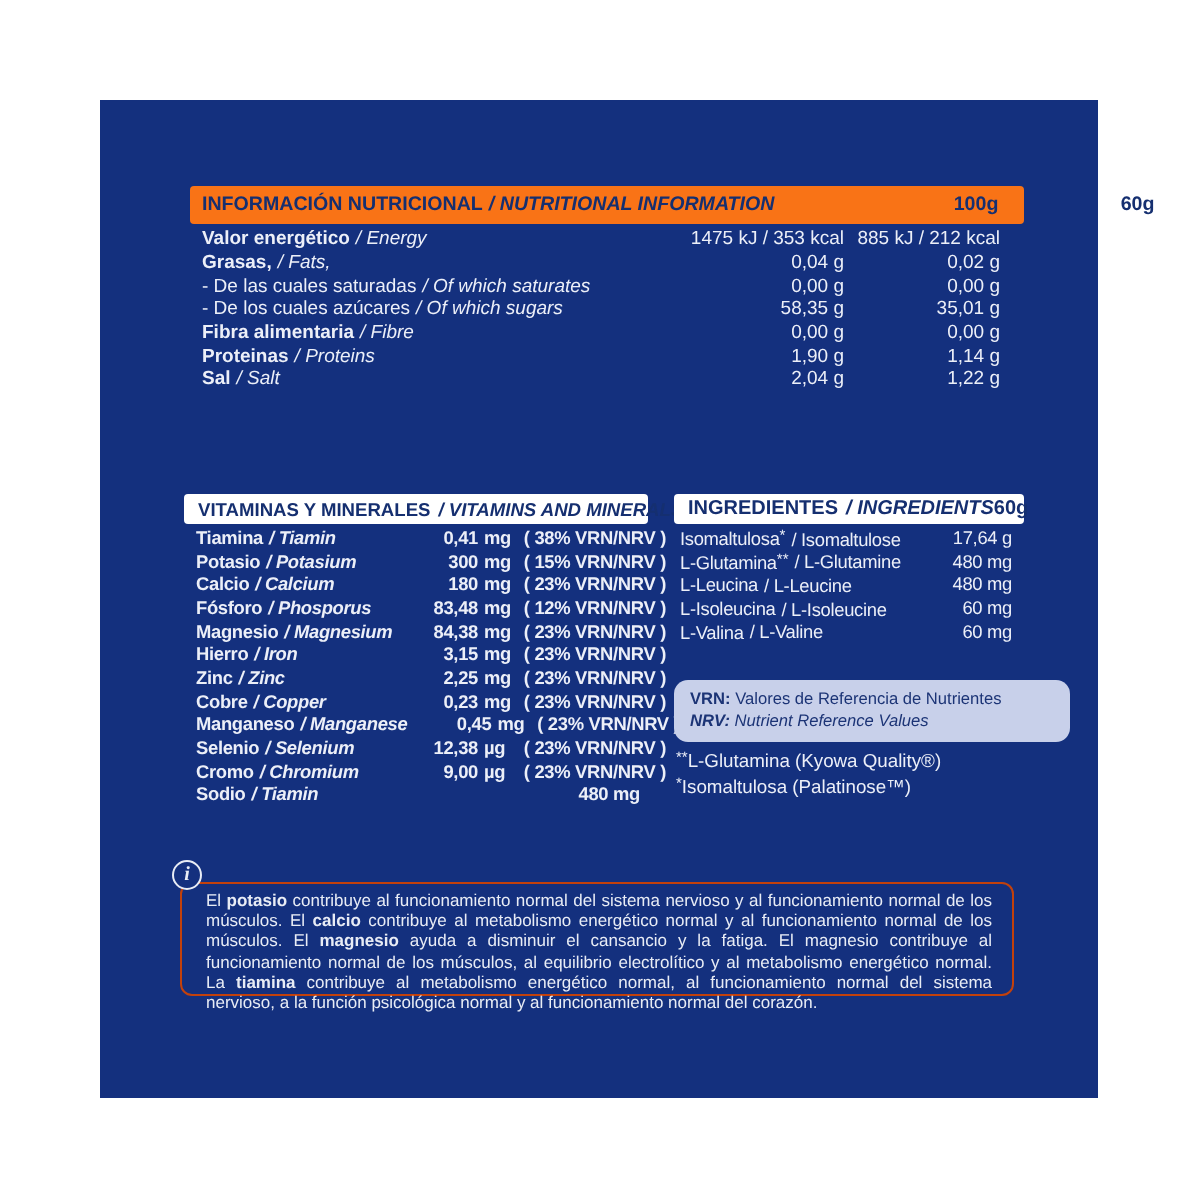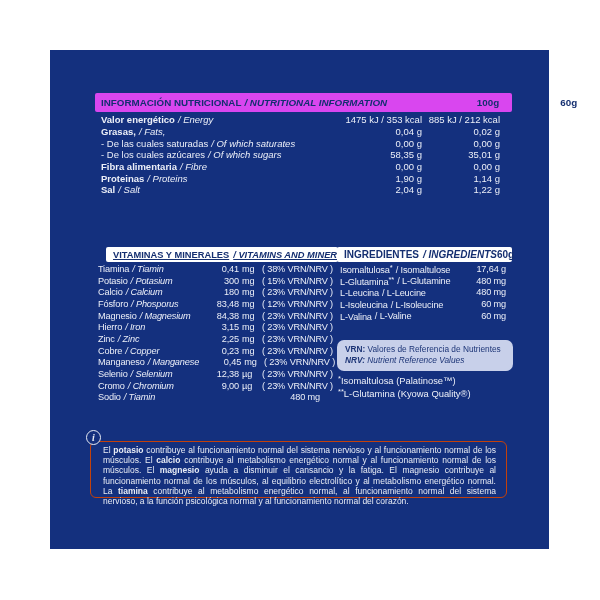--- a/index.html
+++ b/index.html
@@ -8,59 +8,59 @@
   .card { position:absolute; left:50px; top:50px; width:499px; height:499px; background:#14307E; }
 
   .bar { background:#ffffff; color:#152F70; border-radius:2px; display:flex; align-items:center;
          font-weight:bold; white-space:nowrap; }
   .bar .en { font-style:italic; margin-left:4px; }
   .bar .spacer { flex:1; }
 
   
   .nutri-bar { position:absolute; left:45px; top:43px; width:417px; height:19px;
                display:grid; grid-template-columns:1fr 112px 78px; align-items:center;
-               padding:0 12px 0 6px; font-size:9.8px; background:#d946ef; color:#152F70;
+               padding:0 12px 0 6px; font-size:9.8px; background:#f97316; color:#152F70;
                border-radius:2px; font-weight:bold; white-space:nowrap; }
   .nutri-bar .title .en { font-style:italic; margin-left:3px; }
   .nutri-bar .colh { text-align:right; }
 
   .nutri-rows { position:absolute; left:45px; top:64px; width:417px; color:#ECEFF8; }
   .nutri-row { display:grid; grid-template-columns:1fr 112px 78px; height:11.7px; align-items:center;
                padding:0 12px 0 6px; font-size:9.5px; white-space:nowrap; }
   .nutri-row .lbl .en { font-style:italic; margin-left:3px; font-weight:normal; }
   .nutri-row.b .lbl .es { font-weight:bold; }
   .nutri-row .val { text-align:right; }
 
   
-  .vit-bar { position:absolute; left:56px; top:197px; width:232px; height:15px;
-             padding:0 7px; font-size:9.3px;text-decoration:underline; }
+  .vit-bar { position:absolute; left:42px; top:197px; width:232px; height:15px;
+             padding:0 7px; font-size:9.3px; }
   .ing-bar { position:absolute; left:287px; top:197px; width:175px; height:15px;
              padding:0 7px; font-size:10px; }
 
   .vit-rows { position:absolute; left:45px; top:213px; width:238px; color:#ECEFF8; }
   .vit-row { display:grid; grid-template-columns:1fr 42px 18px 76px; height:11.7px; align-items:center;
-             padding-left:3px; font-size:9.2px; letter-spacing:-0.15px; white-space:nowrap; }
+             padding-left:3px; font-size:9.2px; letter-spacing:-0.15px; white-space:nowrap;font-weight:bold; }
   .vit-row .lbl .en { font-style:italic; margin-left:3px; }
   .vit-row .amt { text-align:right; }
   .vit-row .unit { text-align:left; padding-left:3px; }
   .vit-row .pct { text-align:right; }
   .vit-row .pct.merged { padding-right:13px; }
 
   
   .ing-rows { position:absolute; left:287px; top:213px; width:175px; color:#ECEFF8; }
   .ing-row { display:flex; align-items:center; height:11.7px; padding:0 6px 0 3px;
              font-size:9.2px; letter-spacing:-0.15px; white-space:nowrap; }
   .ing-row .lbl { flex:1; }
   .ing-row .lbl .en { margin-left:3px; }
   .ing-row .val { text-align:right; }
 
   .sup { font-size:7.5px; vertical-align:2.5px; letter-spacing:0; }
 
   
-  .nrv { position:absolute; left:287px; top:290px; width:176px; height:31px; background:#C8D0EA;
+  .nrv { position:absolute; left:287px; top:290px; width:198px; height:31px; background:#C8D0EA;
          border-radius:7px; color:#1C3476; font-size:8.3px; line-height:11px; padding:4px 8px 0 8px;
          white-space:nowrap; }
   .nrv .b1 .lab { font-weight:bold; }
   .nrv .b2 { font-style:italic; }
   .nrv .b2 .lab { font-weight:bold; }
 
   
   .footnotes { position:absolute; left:288px; top:323px; color:#ECEFF8; font-size:9.4px; line-height:11.6px;
                white-space:nowrap; }
 
@@ -294,24 +294,24 @@
         <span class="lab">VRN:</span><span> Valores de Referencia de Nutrientes</span>
       </div>
       <div class="b2">
         <span class="lab">NRV:</span><span> Nutrient Reference Values</span>
       </div>
     </div>
 
     <div class="footnotes">
 
     <div class="footnote">
+          <span class="sup">**</span><span>L-Glutamina (Kyowa Quality®)</span>
+        </div>
+        <div class="footnote">
           <span class="sup">*</span><span>Isomaltulosa (Palatinose™)</span>
-        </div>
-        <div class="footnote">
-          <span class="sup">**</span><span>L-Glutamina (Kyowa Quality®)</span>
         </div>
       </div>
 
     <div class="info-icon">i</div>
     <div class="info-box">
       <span><span>El </span><span class="b">potasio</span><span> contribuye al funcionamiento normal del sistema nervioso y al funcionamiento normal de los músculos. El </span><span class="b">calcio</span><span> contribuye al metabolismo energético normal y al funcionamiento normal de los músculos. El </span><span class="b">magnesio</span><span> ayuda a disminuir el cansancio y la fatiga. El magnesio contribuye al funcionamiento normal de los músculos, al equilibrio electrolítico y al metabolismo energético normal. La </span><span class="b">tiamina</span><span> contribuye al metabolismo energético normal, al funcionamiento normal del sistema nervioso, a la función psicológica normal y al funcionamiento normal del corazón.</span></span>
     </div>
 
   </div>
 </div>

